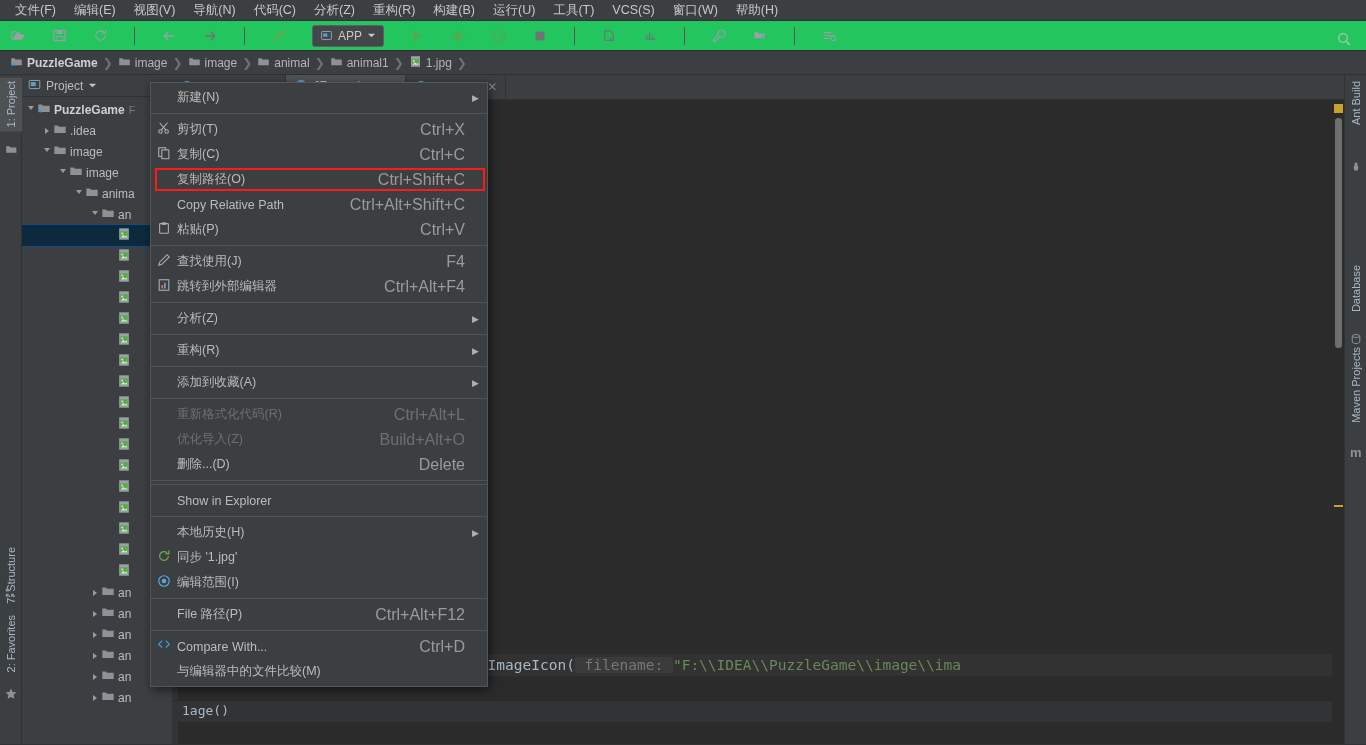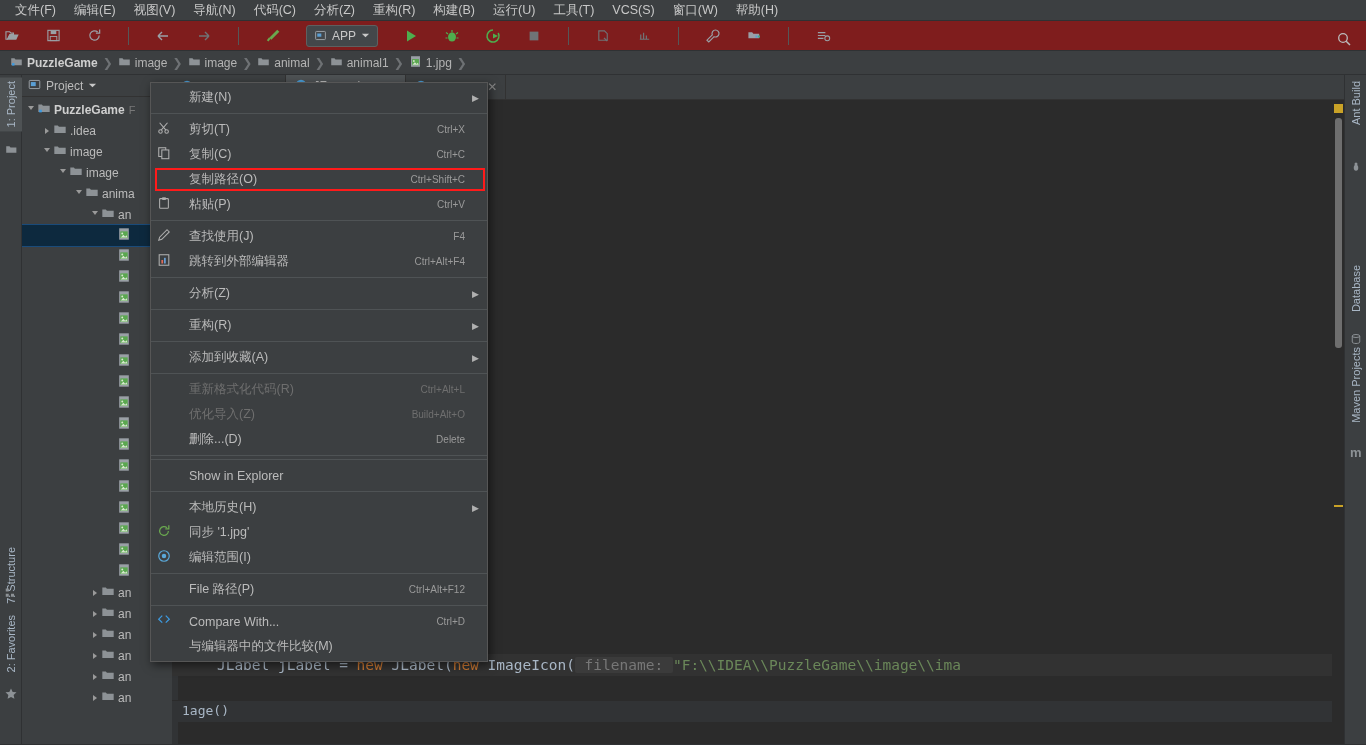--- a/index.html
+++ b/index.html
@@ -17,22 +17,22 @@
   .menubar {
     height:21px; background:#3c3f41; display:flex; align-items:center;
     padding-left:6px; border-bottom:1px solid #2f3133;
   }
   .menubar .mi {
     padding:2px 9px; font-size:12.5px; color:#c8c8c8; cursor:default; white-space:nowrap;
   }
 
   
   .toolbar {
-    height:30px; background:#7f1d1d; display:flex; align-items:center;
-    padding-left:0; gap:17px; border-bottom:1px solid #2f3133; position:relative;
+    height:30px; background:#22c55e; display:flex; align-items:center;
+    padding-left:6px; gap:17px; border-bottom:1px solid #2f3133; position:relative;
   }
   .tb { width:24px; height:24px; display:flex; align-items:center; justify-content:center; cursor:default; }
   .tb svg { display:block; }
   .tb-sep { width:1px; height:18px; background:#555759; margin:0 5px; }
   .runcfg {
     display:flex; align-items:center; gap:5px; height:22px; padding:0 7px;
     border:1px solid #5e6060; border-radius:3px; background:#43474a; margin:0 4px;
     font-size:12px; color:#c8c8c8;
   }
   .search-right { position:absolute; right:10px; top:6px; }
@@ -122,22 +122,22 @@
     position:absolute; left:150px; top:82px; width:338px;
     background:#3c3f41; border:1px solid #565656; z-index:50;
     box-shadow:2px 3px 9px rgba(0,0,0,.55); padding:2px 0;
   }
   .ci {
     height:25px; display:flex; align-items:center; padding:0 8px 0 0;
     font-size:12.5px; color:#bbbbbb; cursor:default; position:relative;
   }
   .ci.dis { color:#6e6e6e; }
   .ci-ic { width:26px; flex:0 0 26px; display:flex; align-items:center; justify-content:center; }
-  .ci-lb { flex:1; white-space:nowrap; overflow:hidden;margin-left:12px; }
-  .ci-sc { color:#9a9a9a; font-size:10px; margin-left:14px; white-space:nowrap; }
+  .ci-lb { flex:1; white-space:nowrap; overflow:hidden; }
+  .ci-sc { color:#9a9a9a; font-size:16px; margin-left:14px; white-space:nowrap; }
   .ci.dis .ci-sc { color:#6e6e6e; }
   .ci-ar { width:14px; text-align:right; color:#b0b0b0; font-size:9px; }
   .ci-sep { height:1px; background:#4f5355; margin:3px 0; }
   .hl-box {
     position:absolute; left:4px; right:2px; top:1px; bottom:1px;
     border:2px solid #ff1a1a; pointer-events:none;
   }
 </style>
 </head>
 <body>
@@ -754,20 +754,26 @@
         <span class="ci-ar"></span>
       </div>
       <div class="ci">
         <span class="ci-ic"></span>
         <span class="ci-lb">复制路径(O)</span>
         <span class="ci-sc">Ctrl+Shift+C</span>
         <span class="ci-ar"></span>
         <span class="hl-box"></span>
       </div>
       <div class="ci">
+        <span class="ci-ic"></span>
+        <span class="ci-lb">Copy Relative Path</span>
+        <span class="ci-sc">Ctrl+Alt+Shift+C</span>
+        <span class="ci-ar"></span>
+      </div>
+      <div class="ci">
         <span class="ci-ic">
           <span><svg width="14" height="14" viewBox="0 0 16 16">
               <rect x="3" y="3" width="10" height="11" rx="1" fill="none" stroke="#b0b0b0" stroke-width="1.2"></rect>
               <rect x="6" y="1.5" width="4" height="3" fill="#b0b0b0"></rect>
             </svg></span>
         </span>
         <span class="ci-lb">粘贴(P)</span>
         <span class="ci-sc">Ctrl+V</span>
         <span class="ci-ar"></span>
       </div>

